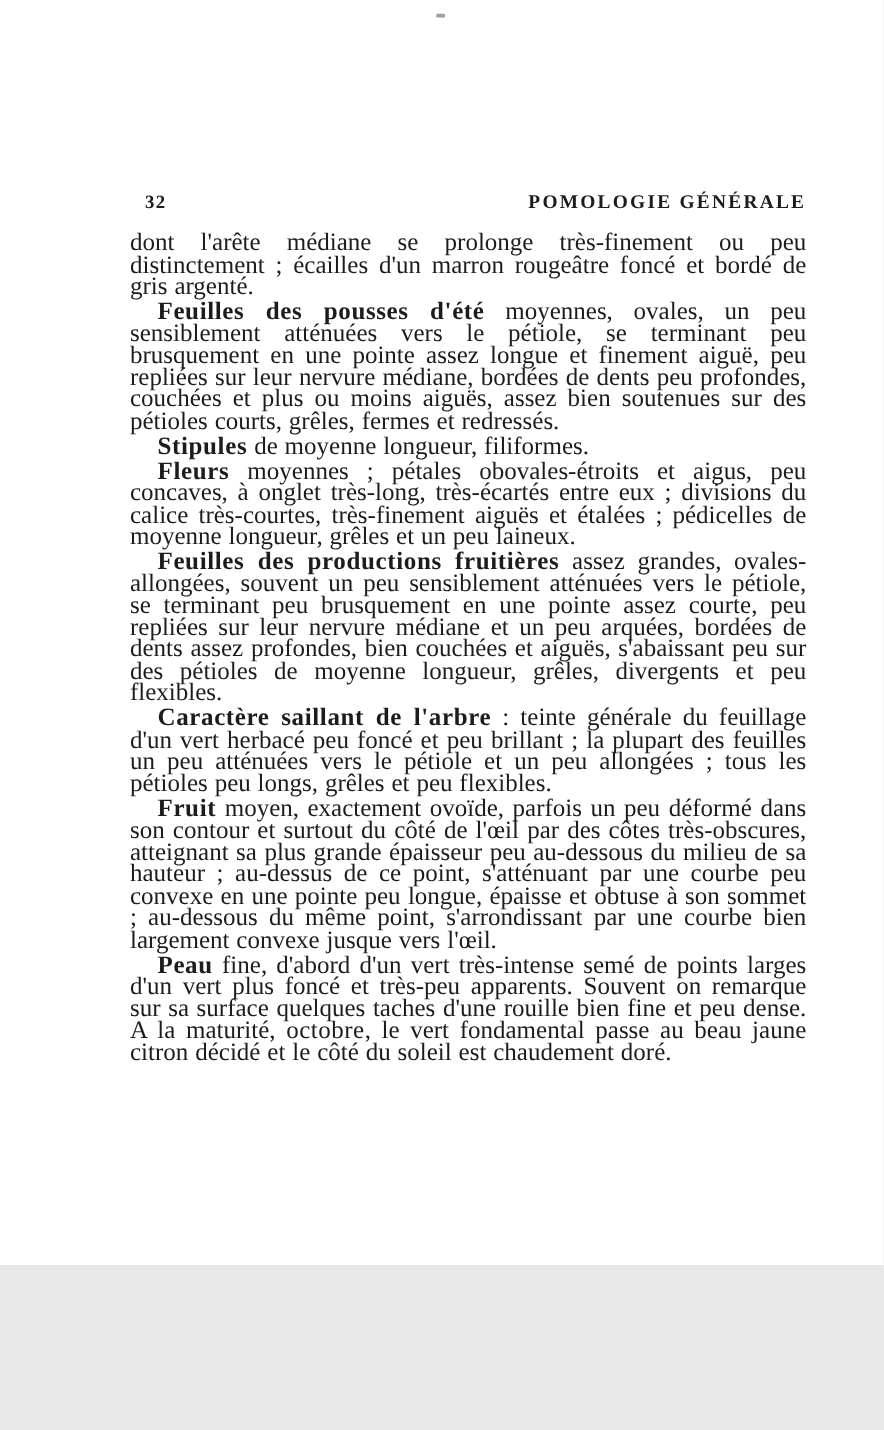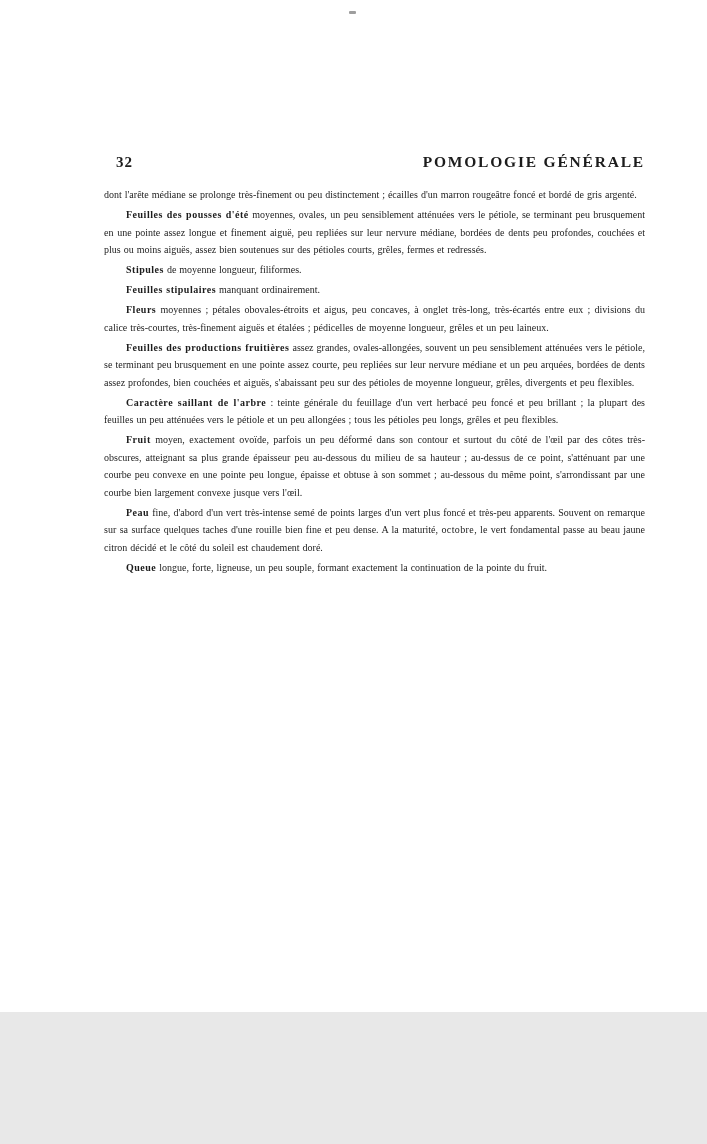--- a/index.html
+++ b/index.html
@@ -41,21 +41,21 @@
   .title {
     text-align: right;
     padding-left: 20px;
     font-size: 15.5px;
     font-weight: 700;
     letter-spacing: 1.8px;
     white-space: nowrap;
   }
 
   .body-text p {
-    font-size: 10px;
+    font-size: 20px;
     line-height: 17.5px;
     text-align: justify;
     text-indent: 22px;
     margin: 0 0 2.5px 0;
     word-spacing: 0.5px;
   }
 
   .body-text p.no-indent { text-indent: 0; }
 
   .lead {
@@ -109,39 +109,35 @@
 
       <p class="no-indent"><span>dont l'arête médiane se prolonge très-finement ou peu distinctement ; écailles d'un marron rougeâtre foncé et bordé de gris argenté.</span></p>
 
 
       <p><strong class="lead">Feuilles des pousses d'été</strong>
 <span>moyennes, ovales, un peu sensiblement atténuées vers le pétiole, se terminant peu brusquement en une pointe assez longue et finement aiguë, peu repliées sur leur nervure médiane, bordées de dents peu profondes, couchées et plus ou moins aiguës, assez bien soutenues sur des pétioles courts, grêles, fermes et redressés.</span></p>
 
       <p><strong class="lead">Stipules</strong>
 <span>de moyenne longueur, filiformes.</span></p>
 
-      <p><strong class="lead">Feuilles stipulaires</strong>
-<span>manquant ordinairement.</span></p>
 
 
       <p><strong class="lead">Fleurs</strong>
 <span>moyennes ; pétales obovales-étroits et aigus, peu concaves, à onglet très-long, très-écartés entre eux ; divisions du calice très-courtes, très-finement aiguës et étalées ; pédicelles de moyenne longueur, grêles et un peu laineux.</span></p>
 
       <p><strong class="lead">Feuilles des productions fruitières</strong>
 <span>assez grandes, ovales-allongées, souvent un peu sensiblement atténuées vers le pétiole, se terminant peu brusquement en une pointe assez courte, peu repliées sur leur nervure médiane et un peu arquées, bordées de dents assez profondes, bien couchées et aiguës, s'abaissant peu sur des pétioles de moyenne longueur, grêles, divergents et peu flexibles.</span></p>
 
       <p><strong class="lead">Caractère saillant de l'arbre</strong>
 <span>: teinte générale du feuillage d'un vert herbacé peu foncé et peu brillant ; la plupart des feuilles un peu atténuées vers le pétiole et un peu allongées ; tous les pétioles peu longs, grêles et peu flexibles.</span></p>
 
       <p><strong class="lead">Fruit</strong>
 <span>moyen, exactement ovoïde, parfois un peu déformé dans son contour et surtout du côté de l'œil par des côtes très-obscures, atteignant sa plus grande épaisseur peu au-dessous du milieu de sa hauteur ; au-dessus de ce point, s'atténuant par une courbe peu convexe en une pointe peu longue, épaisse et obtuse à son sommet ; au-dessous du même point, s'arrondissant par une courbe bien largement convexe jusque vers l'œil.</span></p>
 
       <p><strong class="lead">Peau</strong>
 <span>fine, d'abord d'un vert très-intense semé de points larges d'un vert plus foncé et très-peu apparents. Souvent on remarque sur sa surface quelques taches d'une rouille bien fine et peu dense. A la maturité, </span><strong class="inline-bold">octobre</strong><span>, le vert fondamental passe au beau jaune citron décidé et le côté du soleil est chaudement doré.</span></p>
 
 
-      <p><strong class="lead">Queue</strong>
-<span>longue, forte, ligneuse, un peu souple, formant exactement la continuation de la pointe du fruit.</span></p>
 
 
     </div>
   </div>
 </div>
 
 </body></html>

